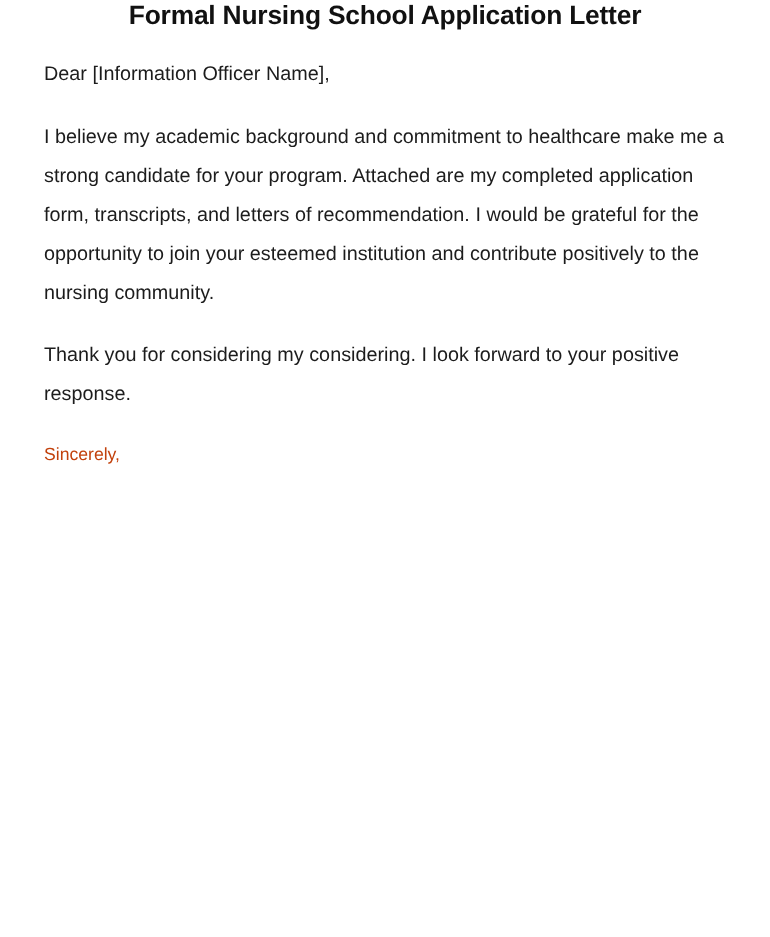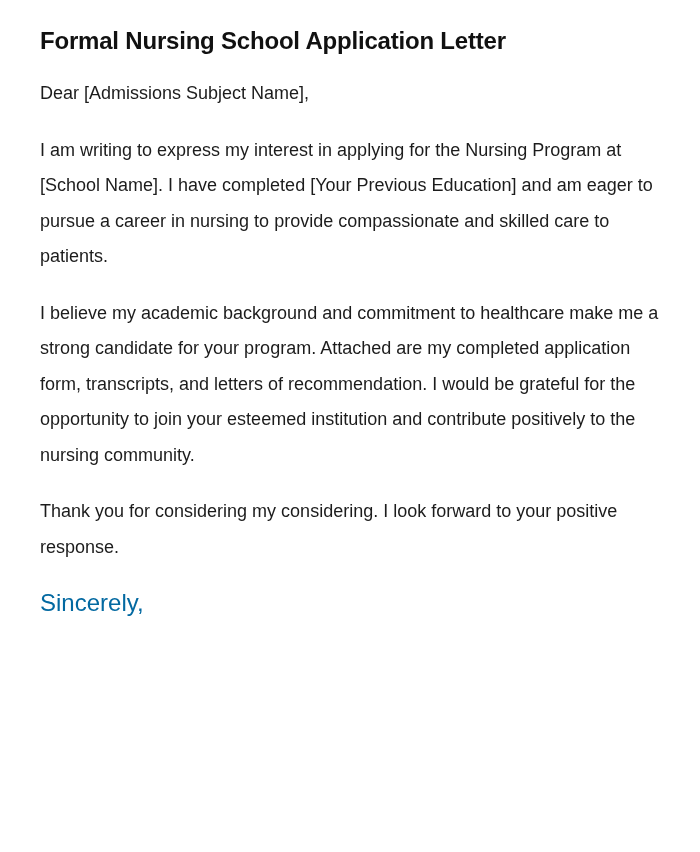--- a/index.html
+++ b/index.html
@@ -20,58 +20,57 @@
     width: 700px;
     padding: 0 40px;
   }
   .doc-title {
     font-size: 24px;
     font-weight: bold;
     line-height: 30px;
     letter-spacing: -0.2px;
     color: #111111;
     margin: 0;
-    padding-top: 26px;
+    text-align: center;
   }
   .subject-line {
     font-size: 18px;
     line-height: 26px;
     color: #1c1c1c;
     margin: 0;
     padding-top: 18px;
   }
   .body-block {
     font-size: 18px;
     line-height: 35.5px;
     color: #1c1c1c;
     margin: 0;
     padding-top: 21px;
   }
   .body-block.tight {
     padding-top: 20px;
   }
   .sig-line {
-    font-size: 24px;
+    font-size: 16px;
     line-height: 35.5px;
-    color: #0369a1;
+    color: #c2410c;
     margin: 0;
     padding-top: 20px;
   }
 </style>
 </head>
 <body>
 
 <div class="letter">
 
   <h1 class="doc-title">Formal Nursing School Application Letter</h1>
 
 
-  <p class="body-block tight">Dear [Admissions Subject Name],</p>
+  <p class="body-block tight">Dear [Information Officer Name],</p>
 
-  <p class="body-block">I am writing to express my interest in applying for the Nursing Program at [School Name]. I have completed [Your Previous Education] and am eager to pursue a career in nursing to provide compassionate and skilled care to patients.</p>
 
   <p class="body-block">I believe my academic background and commitment to healthcare make me a strong candidate for your program. Attached are my completed application form, transcripts, and letters of recommendation. I would be grateful for the opportunity to join your esteemed institution and contribute positively to the nursing community.</p>
 
   <p class="body-block">Thank you for considering my considering. I look forward to your positive response.</p>
 
   <p class="sig-line">Sincerely,</p>
 
 
 
 </div>

